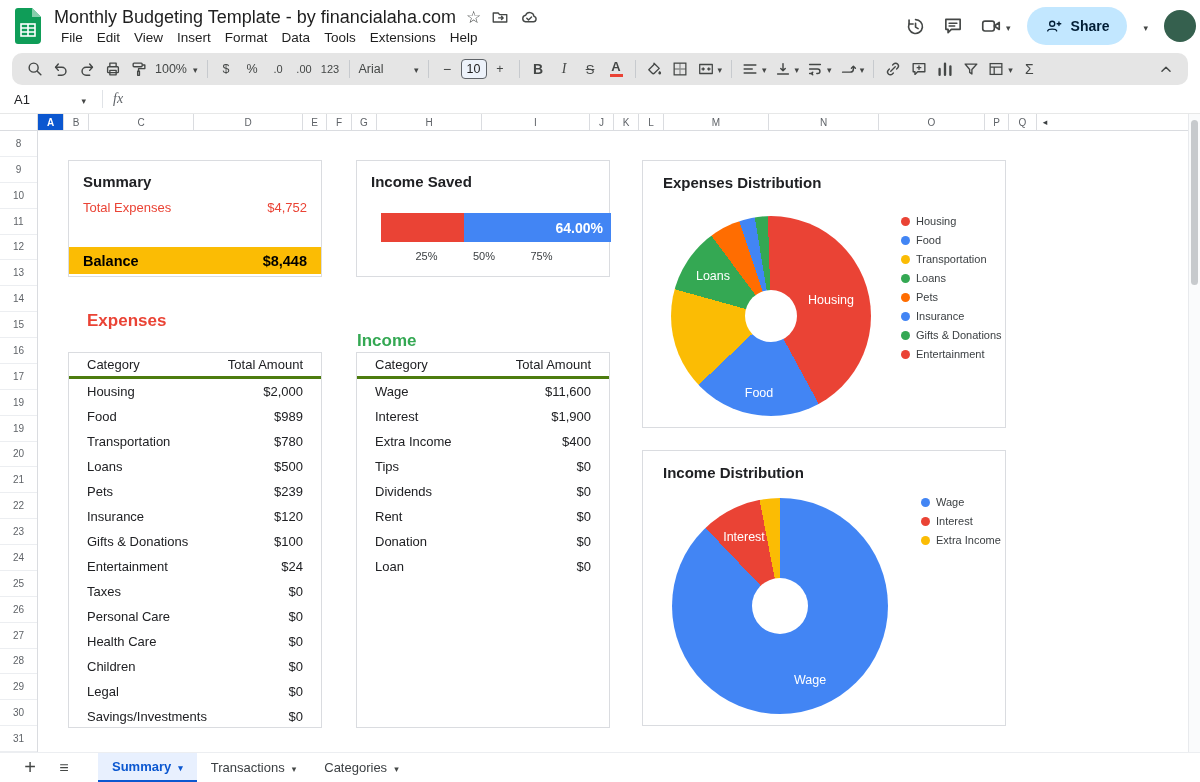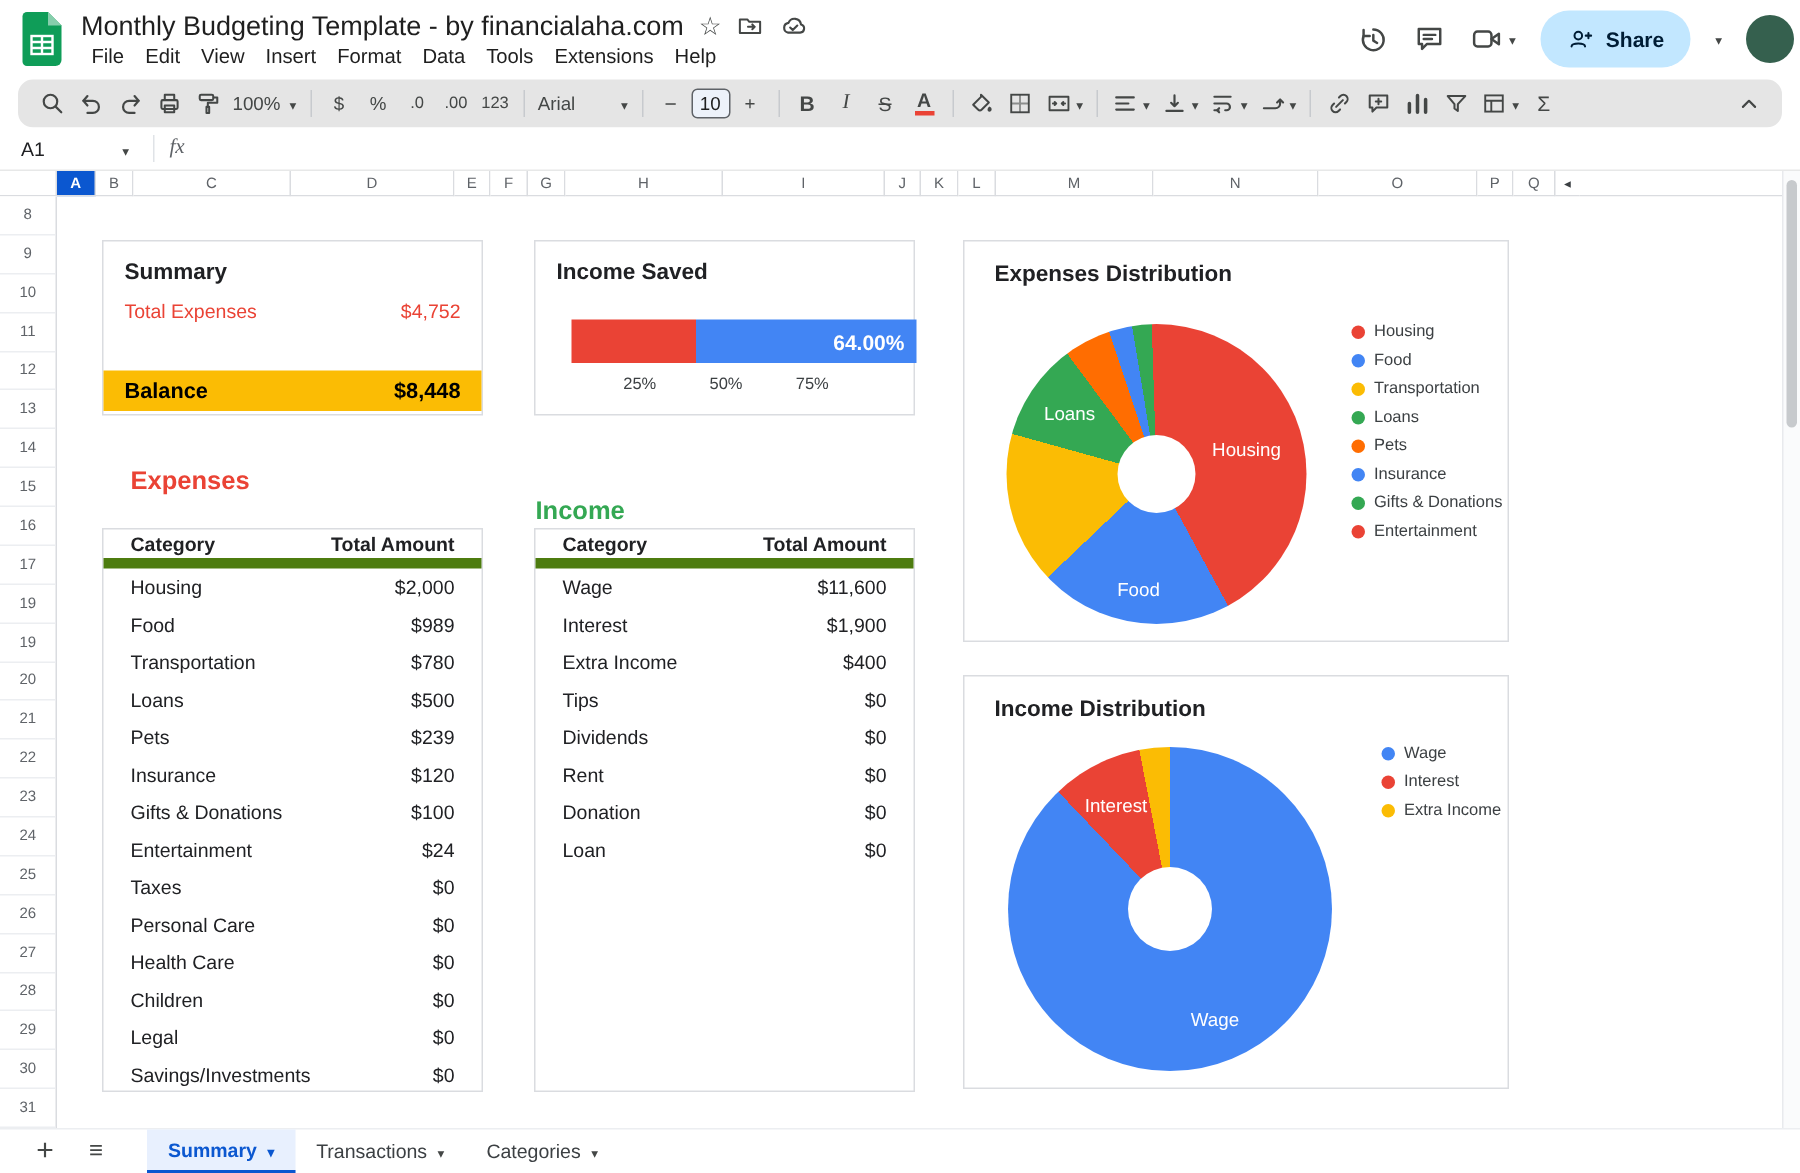--- a/index.html
+++ b/index.html
@@ -112,21 +112,21 @@
   .legend-item .dot { width:9px; height:9px; border-radius:50%; flex:0 0 auto; }
   .legend-item span:last-child { font-size:11px; color:#3c4043; white-space:nowrap; }
 
   .section-heading { position:absolute; top:180px; font-size:17px; font-weight:bold; }
   .expenses-heading { left:70px; color:#ea4335;margin-left:17px; }
   .income-heading { left:357px; color:#34a853;margin-top:20px; }
 
   .table-card { top:221px; width:254px; height:376px; }
   .expenses-table { left:68px; }
   .income-table { left:356px; }
-  .t-head { height:26px; display:flex; align-items:center; justify-content:space-between; padding:0 18px; font-size:13px; font-weight:bold; color:#202124; border-bottom:7px solid #4d7c0f; }
+  .t-head { height:26px; display:flex; align-items:center; justify-content:space-between; padding:0 18px; font-size:13px; font-weight:normal; color:#202124; border-bottom:3px solid #4d7c0f; }
   .t-row { height:25px; display:flex; align-items:center; justify-content:space-between; padding:0 18px; font-size:13px; color:#202124; }
 
   
   .vscroll { position:absolute; top:114px; right:0; width:12px; height:638px; background:#fafbfc; border-left:1px solid #e8eaed; z-index:4; }
   .vthumb { position:absolute; top:6px; left:2px; width:7px; height:165px; background:#c7cacd; border-radius:4px; }
 
   
   .sheetbar { position:absolute; bottom:0; left:0; width:1200px; height:30px; background:#fff; border-top:1px solid #eceef1; display:flex; align-items:center; padding-left:16px; gap:6px; }
   .sheetbar .icon-btn { width:28px; justify-content:center; }
   .tabs { display:flex; margin-left:14px; height:30px; }

